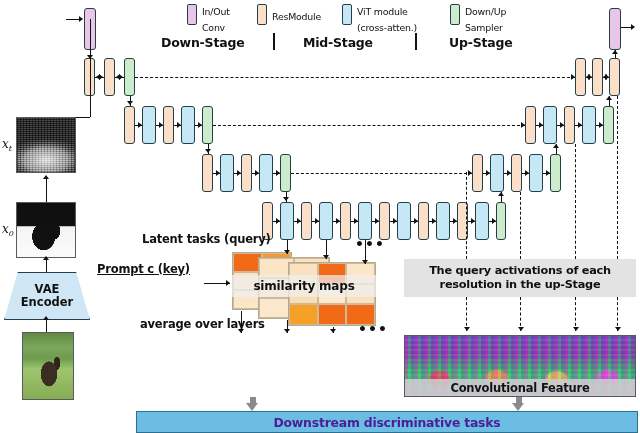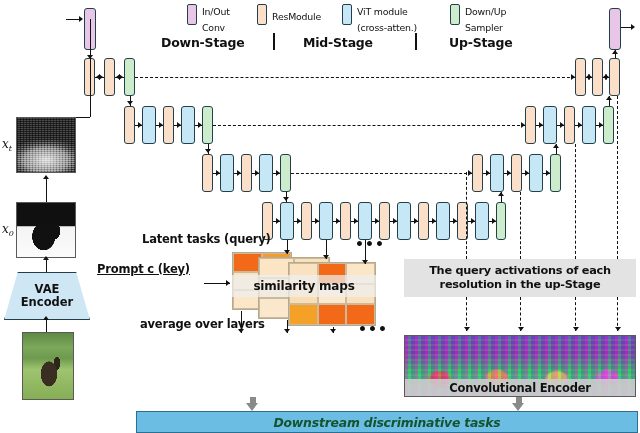--- a/index.html
+++ b/index.html
@@ -147,21 +147,21 @@
   
   .graybox{
     position:absolute;background:#e3e3e3;
     display:flex;align-items:center;justify-content:center;text-align:center;
   }
   .graybox-tx{font-size:11.3px;font-weight:bold;color:#111;line-height:14px;letter-spacing:-0.25px;}
   .bluebar{
     position:absolute;background:#6cbde4;border:1.5px solid #2b6f92;
     display:flex;align-items:center;justify-content:center;
   }
-  .bluebar-tx{font-size:12.4px;font-weight:bold;color:#14532d;letter-spacing:-0.2px;font-style:italic;}
+  .bluebar-tx{font-size:12.4px;font-weight:bold;color:#4c1d95;letter-spacing:-0.2px;}
 </style>
 </head>
 <body>
 
 <div id="root">
 
   <div class="legend-item" style="left:187px;top:4px;">
     <div class="legend-sw c-conv"></div>
     <div class="legend-tx">In/Out
 Conv</div>
@@ -435,21 +435,21 @@
   <div class="dash-v" style="left:575px;top:144px;height:115px;"></div>
   <div class="dash-v" style="left:575px;top:297px;height:34px;"></div>
   <div class="ah-d" style="left:572.5px;top:327px;"></div>
 
   <div class="dash-v" style="left:617px;top:96px;height:163px;"></div>
   <div class="dash-v" style="left:617px;top:297px;height:34px;"></div>
   <div class="ah-d" style="left:614.5px;top:327px;"></div>
 
   <div class="imgbox img-conv" style="left:404px;top:335px;width:232px;height:62px;">
     <div class="feat-band">
-      <div class="feat-band-tx">Convolutional Encoder</div>
+      <div class="feat-band-tx">Convolutional Feature</div>
     </div>
   </div>
 
   <div class="gray-arrow" style="left:246px;top:397px;">
     <div class="stem"></div>
       <div class="head"></div>
   </div>
   <div class="gray-arrow" style="left:512px;top:397px;">
     <div class="stem"></div>
       <div class="head"></div>

